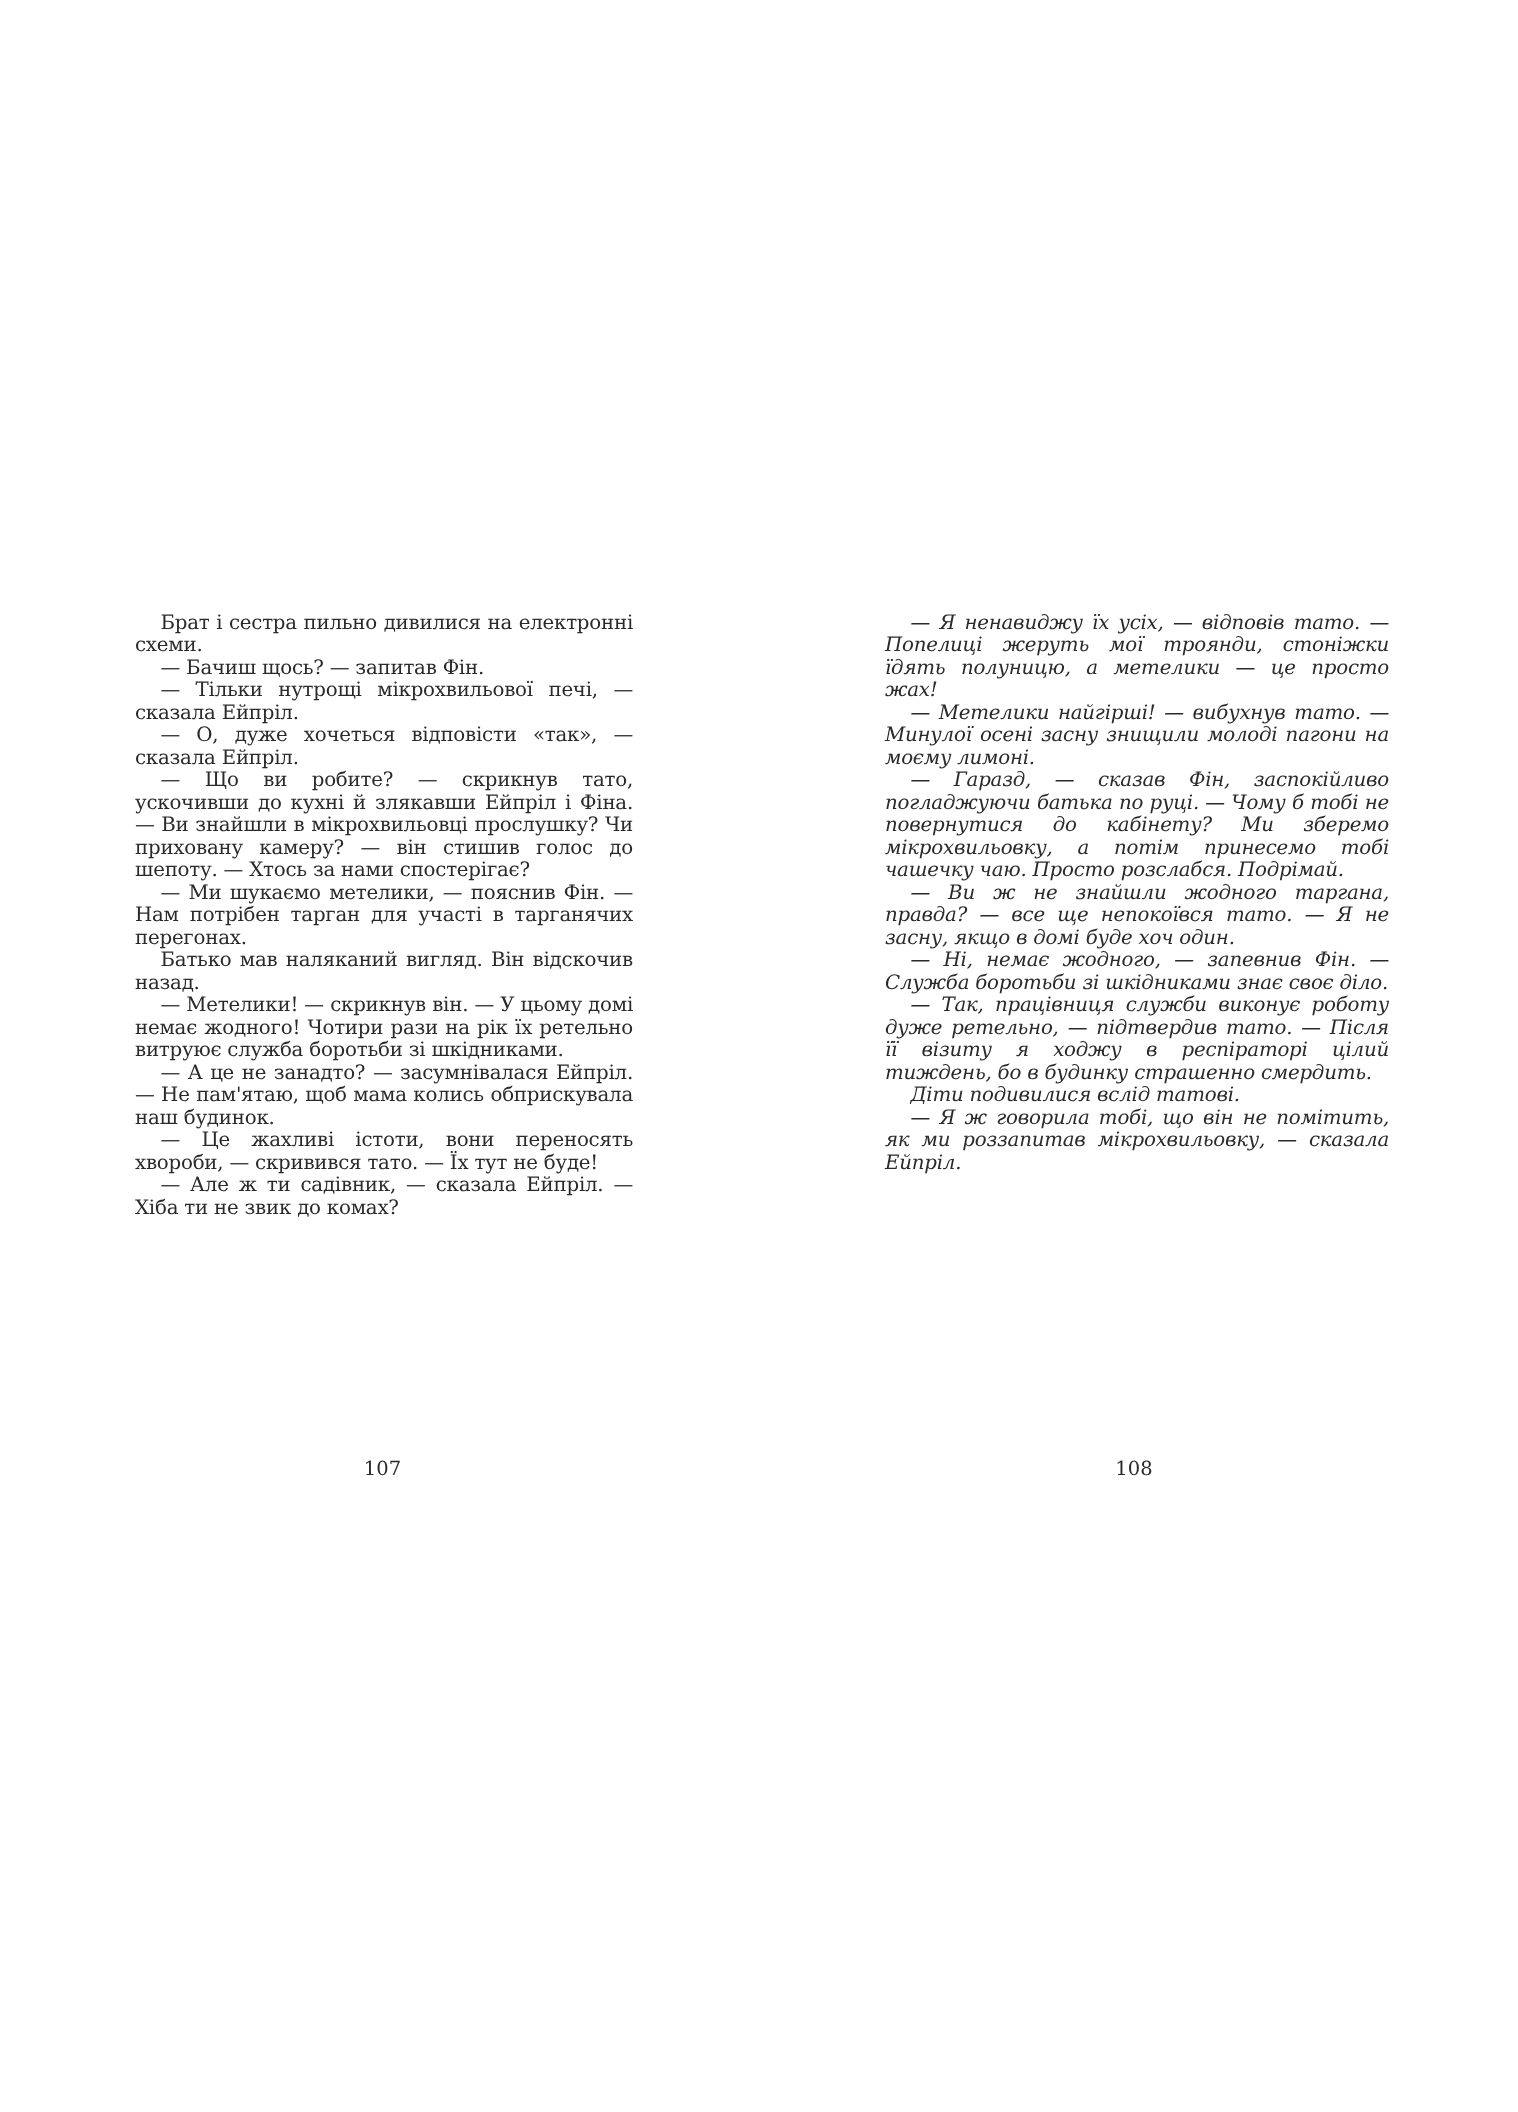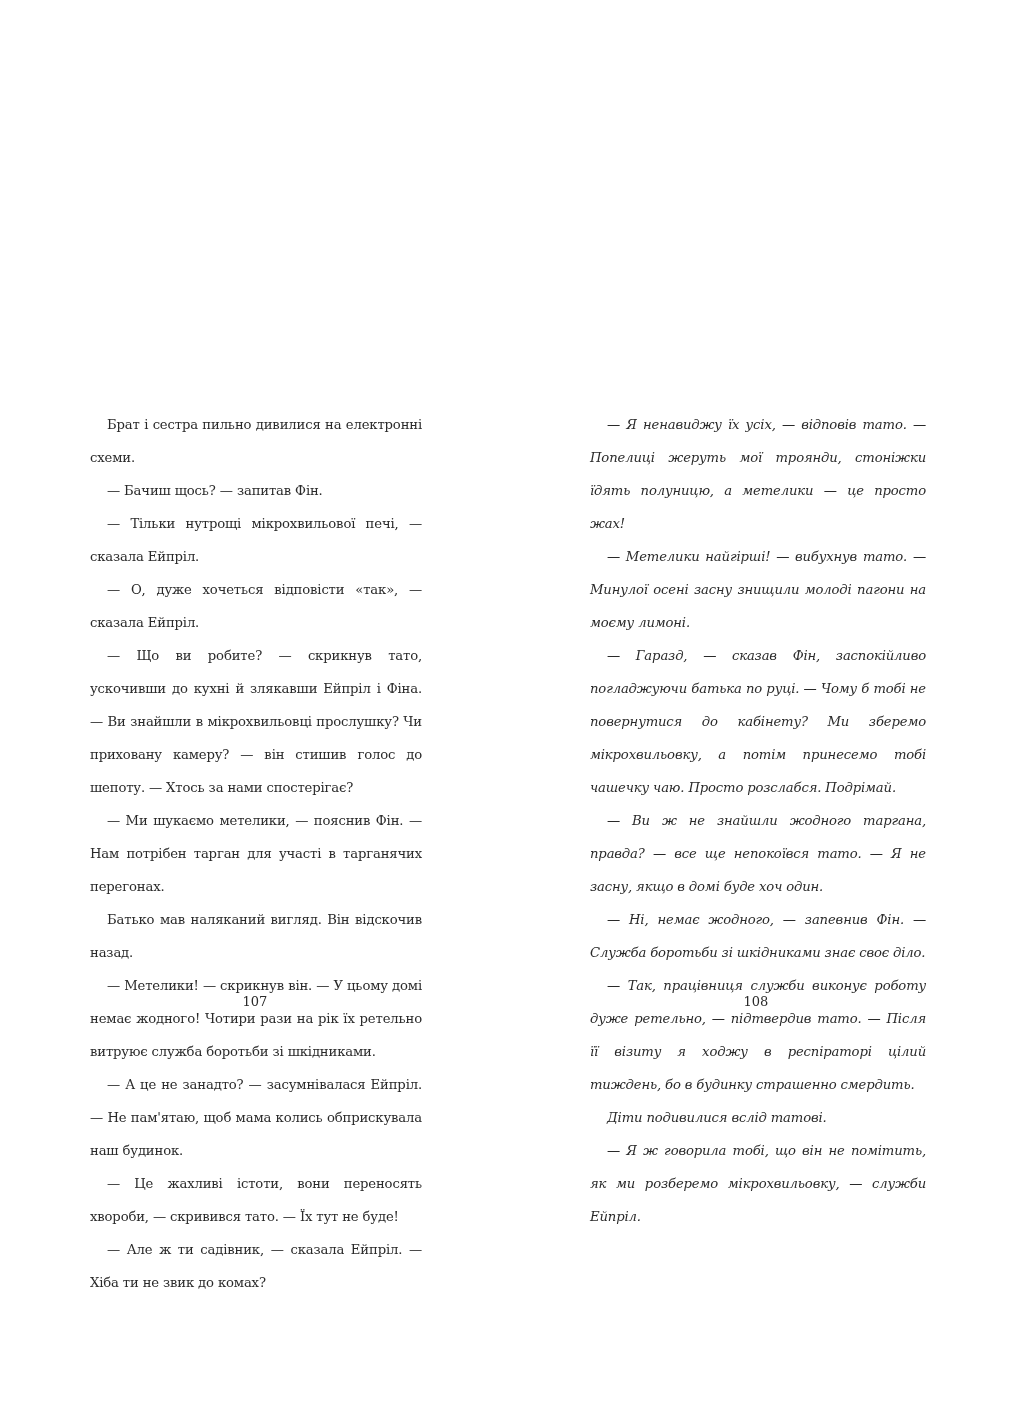--- a/index.html
+++ b/index.html
@@ -24,32 +24,32 @@
     }
     .page {
       position: absolute;
       top: 408px;
       width: 332px;
     }
     .page.left { left: 90px; }
     .page.right { left: 590px; width: 336px; font-style: italic; }
     .text-block {
       font-size: 13.2px;
-      line-height: 33px;
+      line-height: 15px;
       text-align: justify;
       letter-spacing: -0.15px;
     }
     .para {
       margin: 0;
       text-indent: 17px;
       hyphens: manual;
     }
     .page-number {
       position: absolute;
-      top: 992px;
+      top: 970px;
       width: 60px;
       text-align: center;
       font-size: 13px;
       line-height: 20px;
       color: #2a2a2a;
     }
     .page-number.left { left: 225px; }
     .page-number.right { left: 726px; }
   </style>
 </head>
@@ -77,19 +77,19 @@
 
   <div class="page right">
     <div class="text-block">
       <p class="para">— Я ненавиджу їх усіх, — відповів тато. — Попе­лиці жеруть мої троянди, стоніжки їдять полуницю, а метелики — це просто жах!</p>
       <p class="para">— Метелики найгірші! — вибухнув тато. — Ми­нулої осені засну знищили молоді пагони на моєму лимоні.</p>
       <p class="para">— Гаразд, — сказав Фін, заспокійливо погладжу­ючи батька по руці. — Чому б тобі не повернутися до кабінету? Ми зберемо мікрохвильовку, а потім принесемо тобі чашечку чаю. Просто розслабся. Подрімай.</p>
       <p class="para">— Ви ж не знайшли жодного таргана, правда? — все ще непокоївся тато. — Я не засну, якщо в домі буде хоч один.</p>
       <p class="para">— Ні, немає жодного, — запевнив Фін. — Служба боротьби зі шкідниками знає своє діло.</p>
       <p class="para">— Так, працівниця служби виконує роботу дуже ретельно, — підтвердив тато. — Після її візиту я хо­джу в респіраторі цілий тиждень, бо в будинку стра­шенно смердить.</p>
       <p class="para">Діти подивилися вслід татові.</p>
-      <p class="para">— Я ж говорила тобі, що він не помітить, як ми роз­беремо мікрохвильовку, — служби Ейпріл.</p>
+      <p class="para">— Я ж говорила тобі, що він не помітить, як ми роз­запитав мікрохвильовку, — сказала Ейпріл.</p>
     </div>
   </div>
 
   <div class="page-number right">108</div>
 
 </div>
 
 </body></html>

